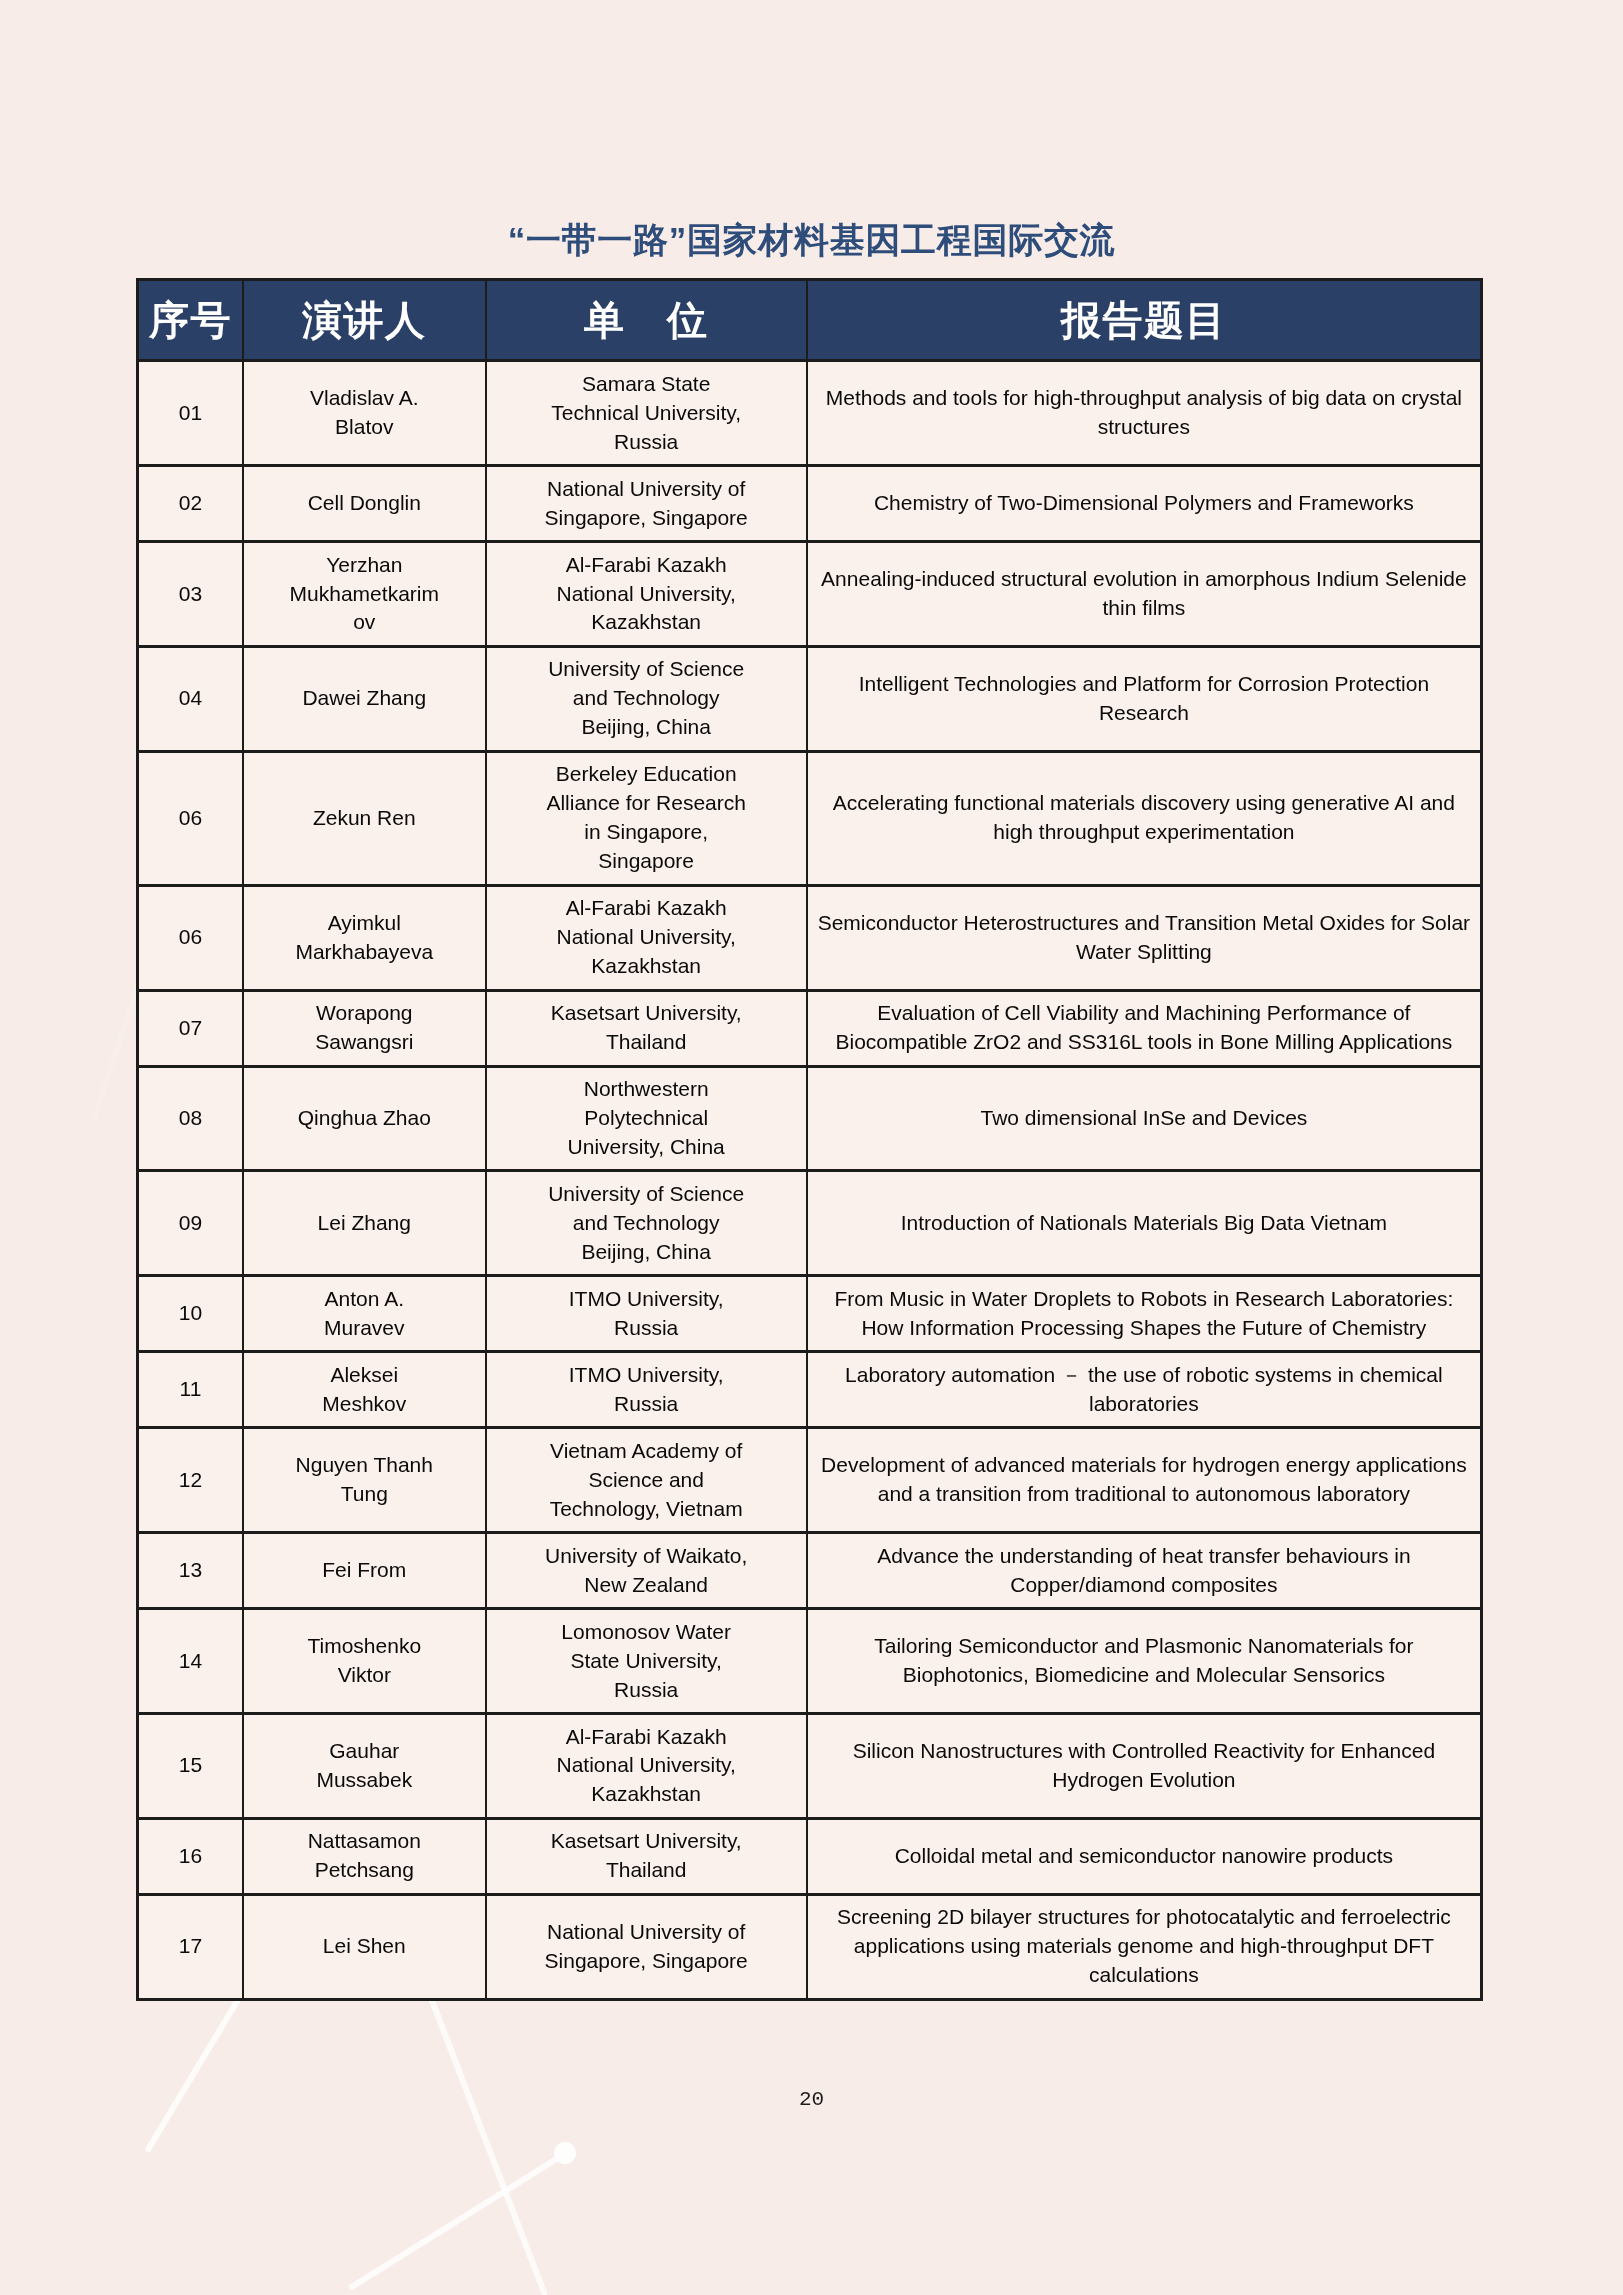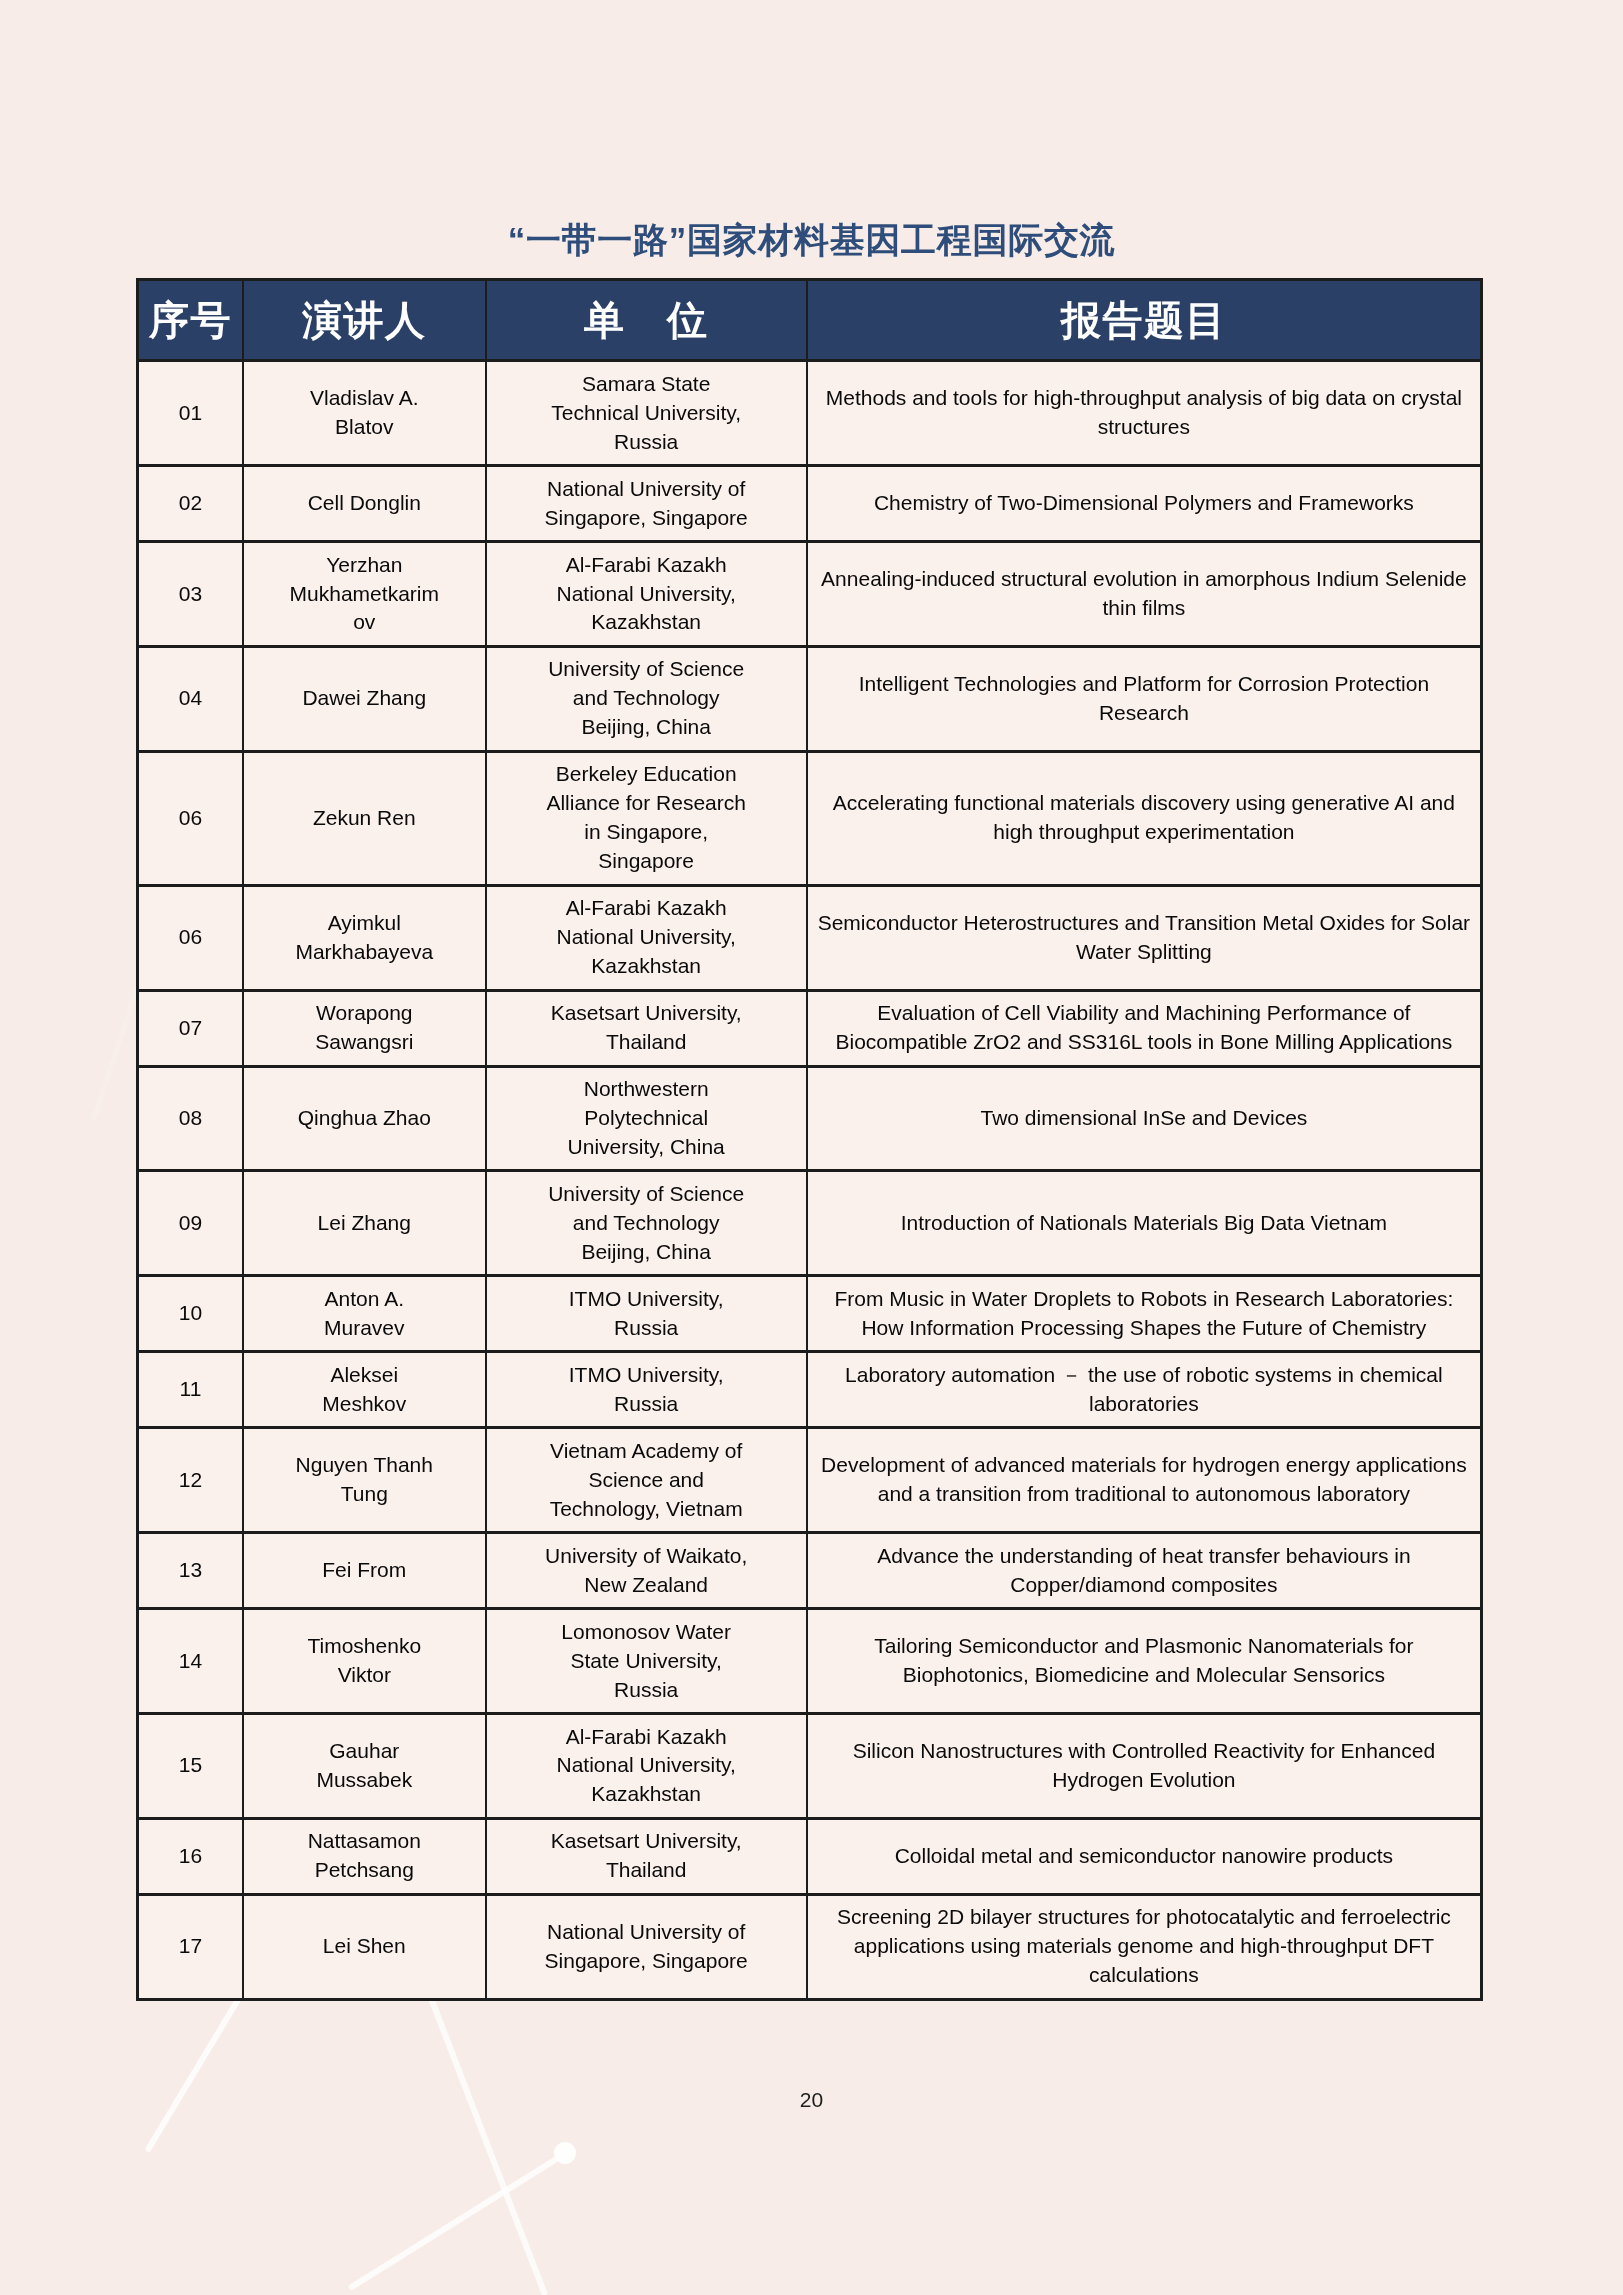--- a/index.html
+++ b/index.html
@@ -70,21 +70,21 @@
     border-left:2px solid var(--border_color);
     border-right:2px solid var(--border_color);
     border-top:3.4px solid var(--border_color);
     border-bottom:3.4px solid var(--border_color);
     white-space:pre-line;
     color:var(--body_text);
   }
   .page-number{
     position:absolute;top:2088px;left:0;width:100%;
     text-align:center;
-    font-family:Liberation Sans, sans-serif;
+    font-family:Liberation Mono, monospace;
     font-size:21px;color:#1d1d1d;
   }
 </style>
 </head>
 <body>
 
 <div class="page">
 
   <div class="deco l1"></div>
   <div class="deco l2"></div>

